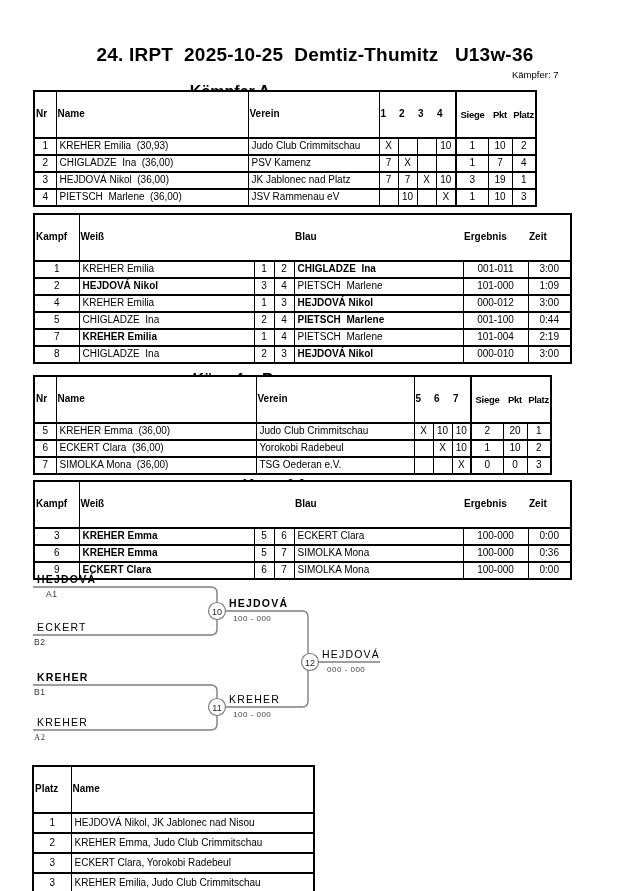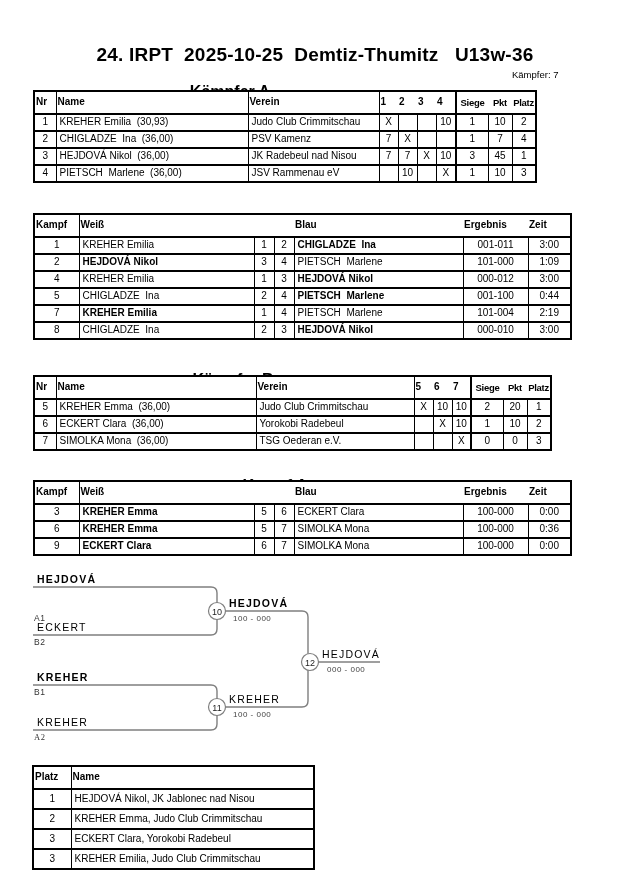--- a/index.html
+++ b/index.html
@@ -6,21 +6,21 @@
   .page{position:relative;width:630px;height:891px;background:#fff;overflow:hidden;
         font-family:"Liberation Sans","DejaVu Sans",sans-serif;color:#000;}
   .abs{position:absolute;}
   .title{font-size:19px;font-weight:bold;white-space:pre;letter-spacing:.2px;}
   .sec-label{font-size:16px;font-weight:bold;transform:translateX(-50%);white-space:pre;margin-top:16px;}
   .count-label{font-size:9.5px;text-align:right;}
   table{border-collapse:collapse;table-layout:fixed;border:2px solid #000;background:#fff;}
   td,th{overflow:hidden;white-space:pre;font-size:10px;line-height:1.05;padding:0 3px;
         font-weight:normal;vertical-align:middle;}
   td{border:1px solid #000;border-top-width:2px;border-bottom-width:2px;height:15px;}
-  th{border:0 solid #000;border-bottom-width:2px;height:13px;font-weight:bold;padding:4px 1px;}
+  th{border:0 solid #000;border-bottom-width:2px;height:13px;font-weight:bold;padding:16px 1px;}
   th.hdiv{border-left-width:1px;}
   .sep{border-left-width:2px !important;}
   .c{text-align:left;}
   .l{text-align:left;}
   td.num{padding:0;text-align:center;}
   th.squeeze{padding:0;text-align:center;font-size:9.5px;letter-spacing:-0.3px;}
   tr[data-winner="weiss"] .col-weiss{font-weight:bold;}
   tr[data-winner="blau"] .col-blau{font-weight:bold;}
   .erg td{height:18px;}
   
@@ -85,27 +85,27 @@
       <td class="num">X</td>
       <td class="num"></td>
       <td class="num"></td>
       <td class="num sep">1</td>
       <td class="num">7</td>
       <td class="num">4</td>
     </tr>
     <tr>
       <td class="num">3</td>
       <td class="l">HEJDOVÁ Nikol  (36,00)</td>
-      <td class="l">JK Radebeul nad Nisou</td>
+      <td class="l">JK Jablonec nad Platz</td>
       <td class="num">7</td>
       <td class="num">7</td>
       <td class="num">X</td>
       <td class="num">10</td>
       <td class="num sep">3</td>
-      <td class="num">45</td>
+      <td class="num">19</td>
       <td class="num">1</td>
     </tr>
     <tr>
       <td class="num">4</td>
       <td class="l">PIETSCH  Marlene  (36,00)</td>
       <td class="l">JSV Rammenau eV</td>
       <td class="num"></td>
       <td class="num">10</td>
       <td class="num"></td>
       <td class="num">X</td>
@@ -321,21 +321,21 @@
       <g>
         <circle cx="217" cy="41" r="8.5" fill="#fff" stroke="#7f7f7f" stroke-width="1.2"></circle>
         <circle cx="217" cy="137" r="8.5" fill="#fff" stroke="#7f7f7f" stroke-width="1.2"></circle>
         <circle cx="310" cy="92" r="8.5" fill="#fff" stroke="#7f7f7f" stroke-width="1.2"></circle>
         <text x="217" y="44.5" text-anchor="middle" font-size="9" fill="#222">10</text>
         <text x="217" y="140.5" text-anchor="middle" font-size="9" fill="#222">11</text>
         <text x="310" y="95.5" text-anchor="middle" font-size="9" fill="#222">12</text>
       </g>
     </svg>
     <div class="bk-name" style="left:37px;top:3px;" data-bold="true">HEJDOVÁ</div>
-    <div class="bk-seed" style="left:34px;top:19px;margin-top:24px;">A1</div>
+    <div class="bk-seed" style="left:46px;top:19px;">A1</div>
     <div class="bk-name" style="left:37px;top:51px;" data-bold="false">ECKERT</div>
     <div class="bk-seed" style="left:34px;top:67px;">B2</div>
     <div class="bk-name" style="left:229px;top:27px;" data-bold="true">HEJDOVÁ</div>
     <div class="bk-score" style="left:233px;top:44px;">100 - 000</div>
     <div class="bk-name" style="left:37px;top:101px;" data-bold="true">KREHER</div>
     <div class="bk-seed" style="left:34px;top:117px;">B1</div>
     <div class="bk-name" style="left:37px;top:146px;" data-bold="false">KREHER</div>
     <div class="bk-seed" style="left:34px;top:162px;font-family:Liberation Serif, serif;">A2</div>
     <div class="bk-name" style="left:229px;top:123px;" data-bold="false">KREHER</div>
     <div class="bk-score" style="left:233px;top:140px;">100 - 000</div>

